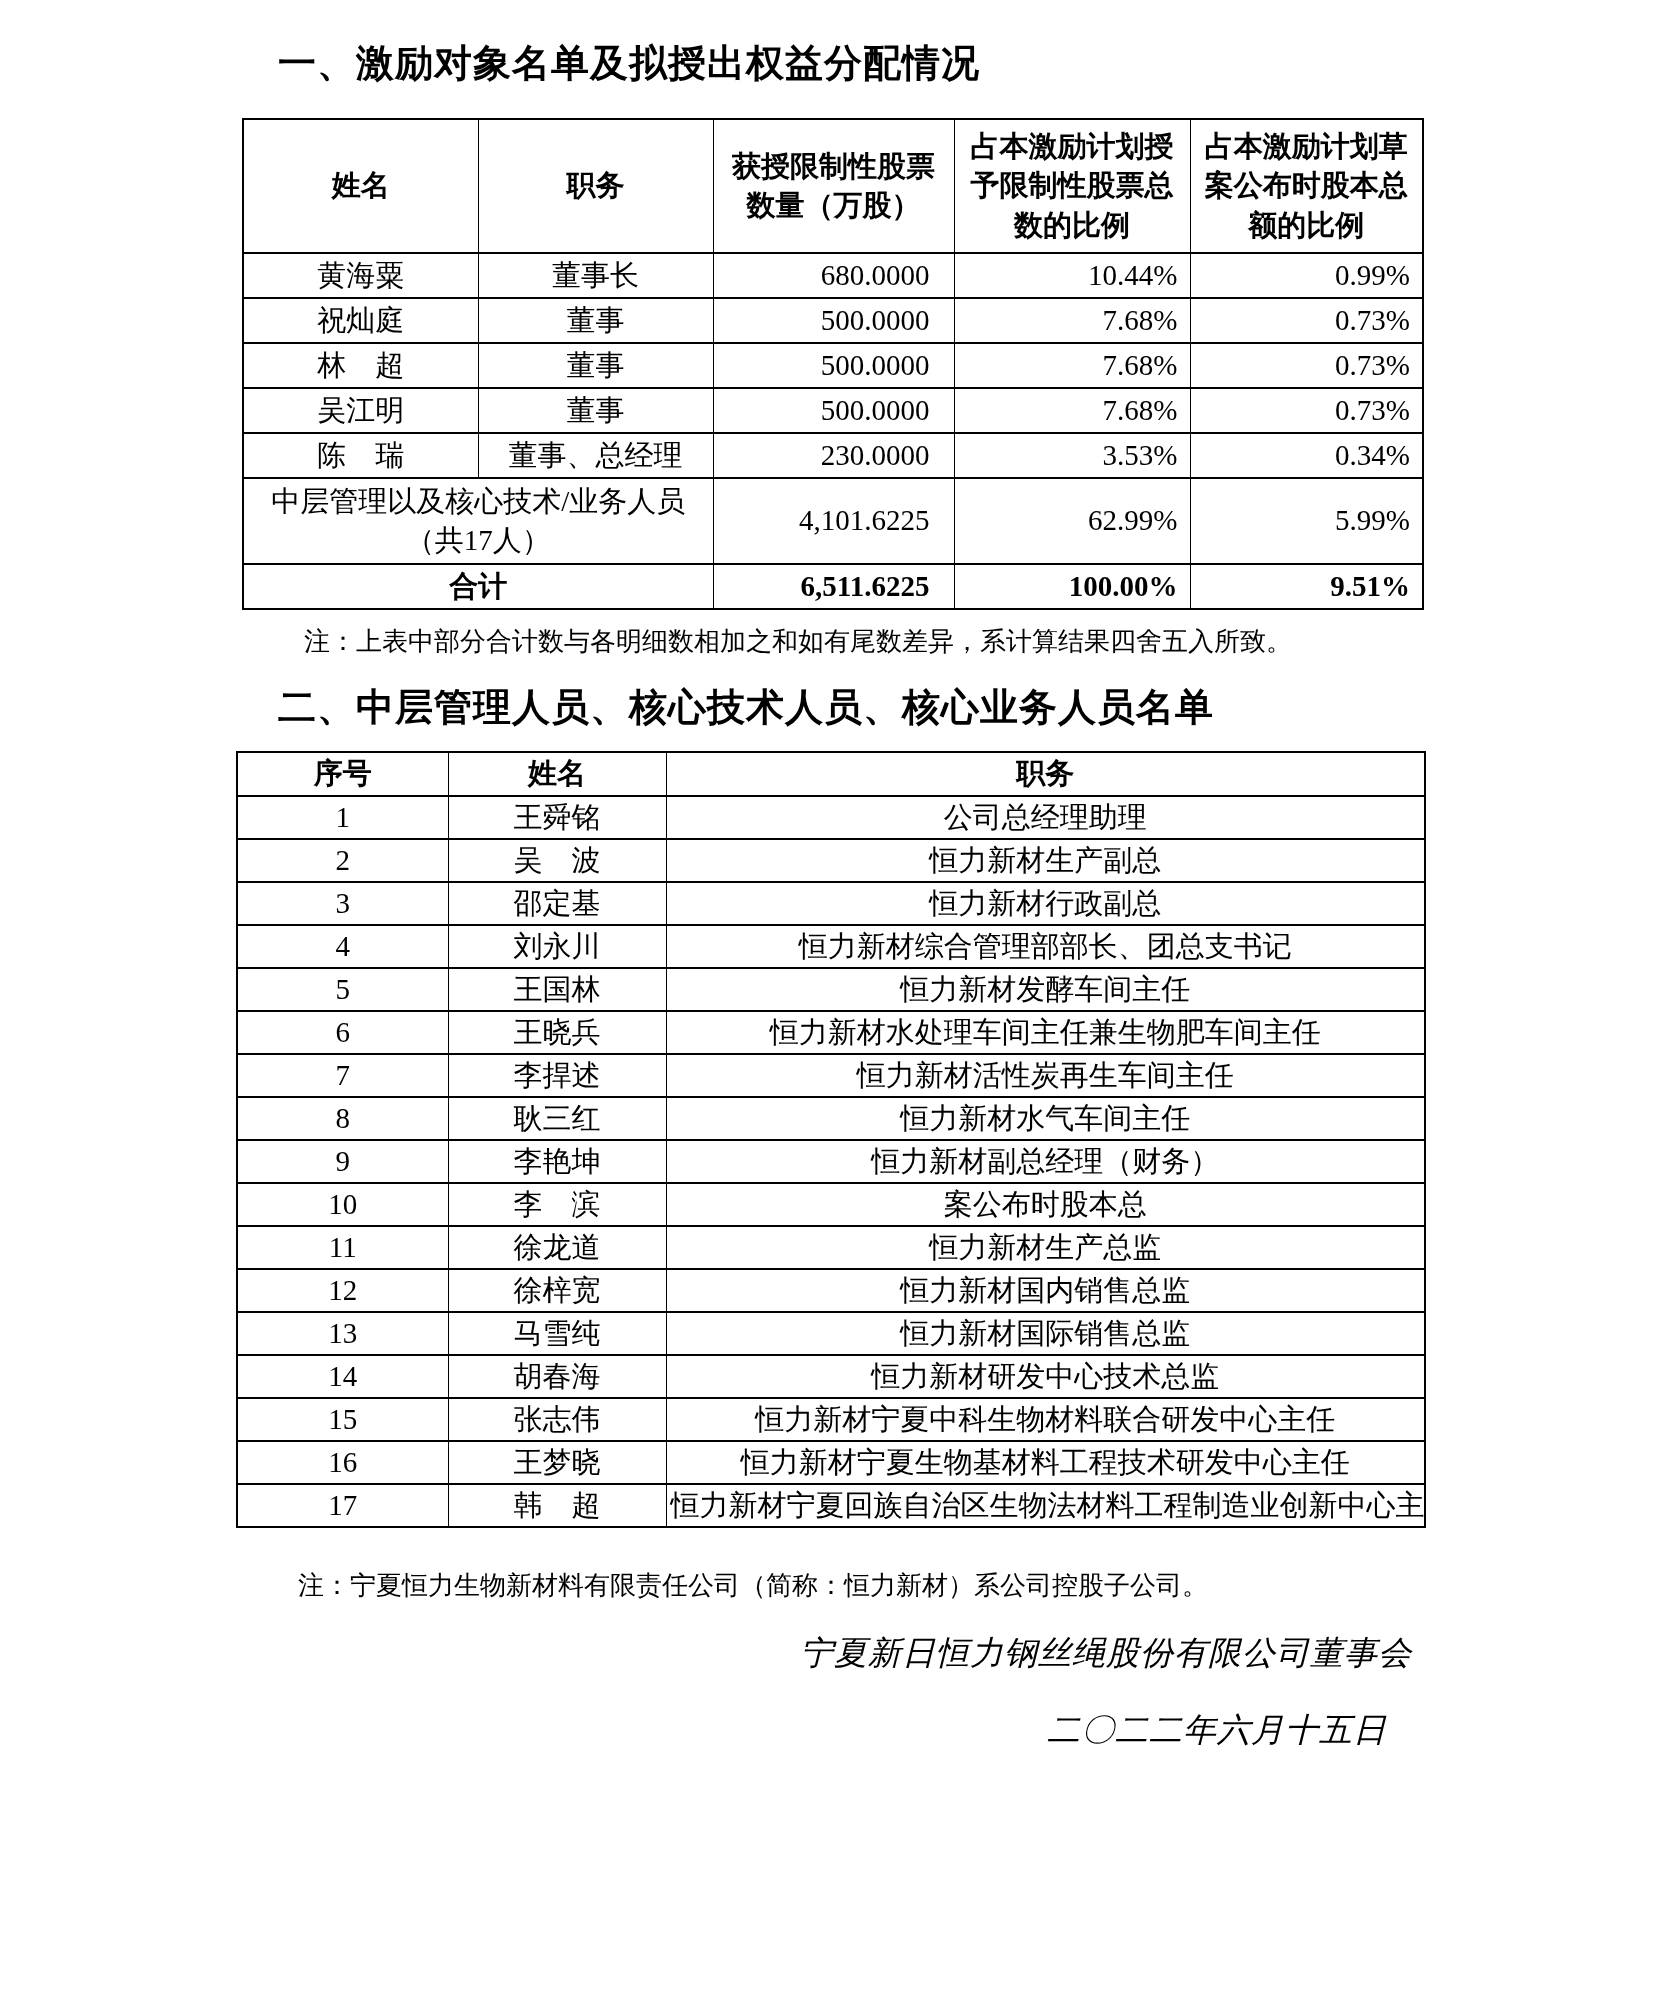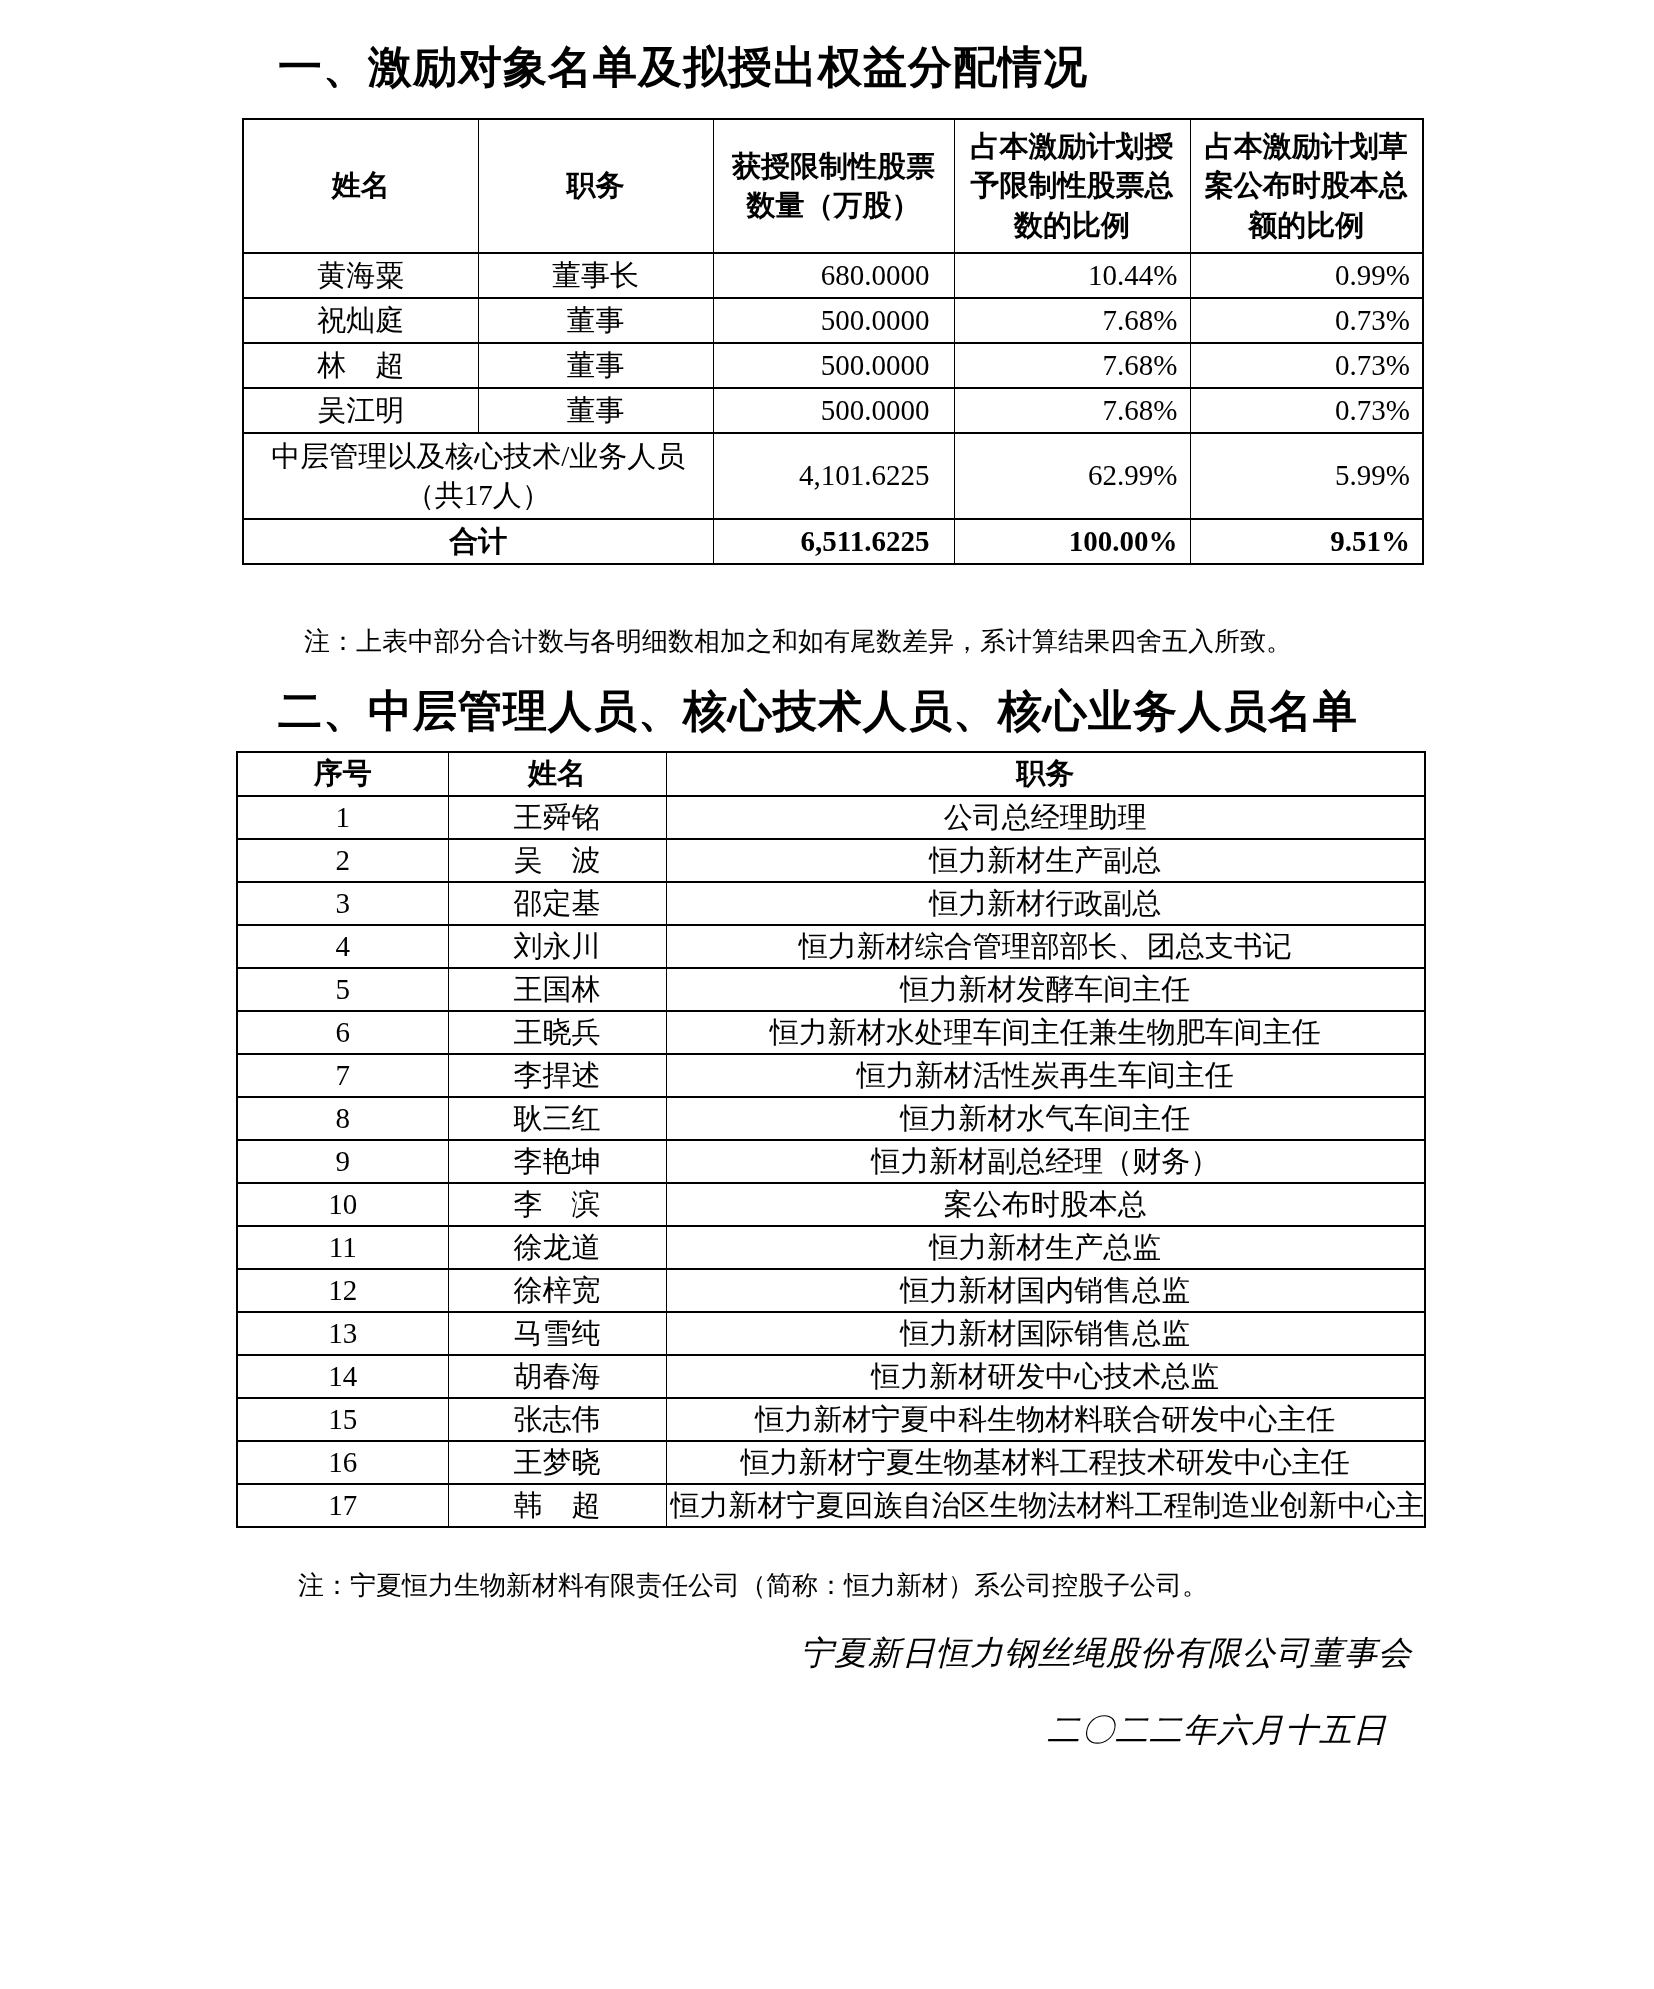--- a/index.html
+++ b/index.html
@@ -11,21 +11,21 @@
     background: #ffffff;
     font-family: "Liberation Serif", serif;
     color: #000000;
     margin: 0 auto;
     overflow: hidden;
   }
   .sec-title {
     position: absolute;
     font-family: "Liberation Sans", sans-serif;
     font-weight: bold;
-    font-size: 44px;
+    font-size: 38px;
     letter-spacing: 1px;
     white-space: nowrap;
   }
   #title1 { left: 278px; top: 38px; }
   #title2 { left: 278px; top: 682px; }
 
   table {
     position: absolute;
     border-collapse: collapse;
     table-layout: fixed;
@@ -157,20 +157,27 @@
       <td class="pct">7.68%</td>
       <td class="pct">0.73%</td>
     </tr>
     <tr class="data">
       <td>吴江明</td>
       <td>董事</td>
       <td class="num">500.0000</td>
       <td class="pct">7.68%</td>
       <td class="pct">0.73%</td>
     </tr>
+    <tr class="data">
+      <td>陈　瑞</td>
+      <td>董事、总经理</td>
+      <td class="num">230.0000</td>
+      <td class="pct">3.53%</td>
+      <td class="pct">0.34%</td>
+    </tr>
     <tr class="group">
       <td colspan="2">
         <div>中层管理以及核心技术/业务人员</div>
         <div>（共17人）</div>
       </td>
       <td class="num">4,101.6225</td>
       <td class="pct">62.99%</td>
       <td class="pct">5.99%</td>
     </tr>
     <tr class="total">

